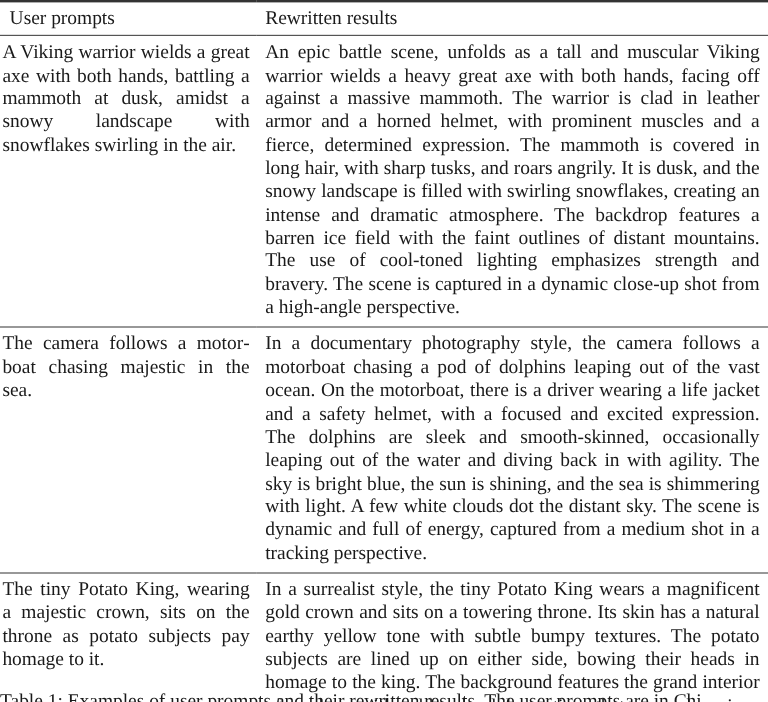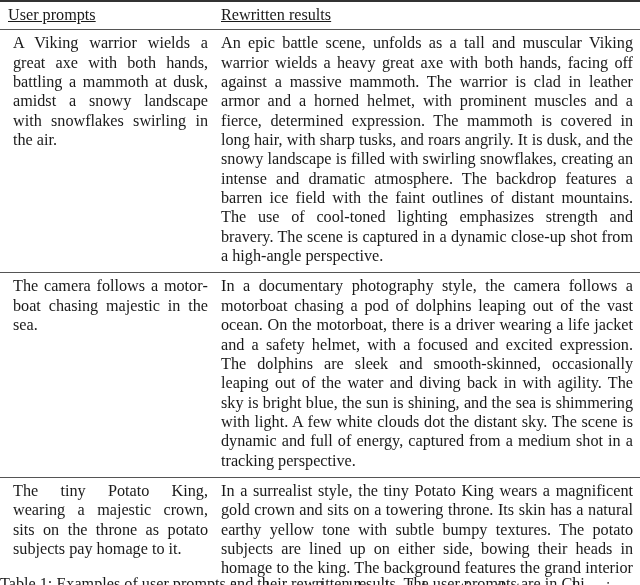--- a/index.html
+++ b/index.html
@@ -33,36 +33,35 @@
     thead tr {
       border-top: 2px solid #333;
       border-bottom: 1.4px solid #555;
     }
     thead th {
       font-weight: normal;
       text-align: left;
       padding: 4px 6px 4px 8px;
       height: 17px;
       vertical-align: top;
-      text-decoration: underline;
     }
     thead th.c2h {
       padding-left: 7px;
       margin-top: 24px;
     }
     tbody tr {
       border-bottom: 1.4px solid #555;
     }
     tbody tr.last {
       border-bottom: 2px solid #333;
     }
     tbody td {
       vertical-align: top;
       text-align: justify;
-      padding: 4px 6px 6px 13px;
+      padding: 4px 6px 6px 2px;
       hyphens: manual;
     }
     tbody td.c2d {
       padding-left: 7px;
       padding-right: 7px;
     }
     .caption {
       position: absolute;
       left: 0;
       top: 575px;

